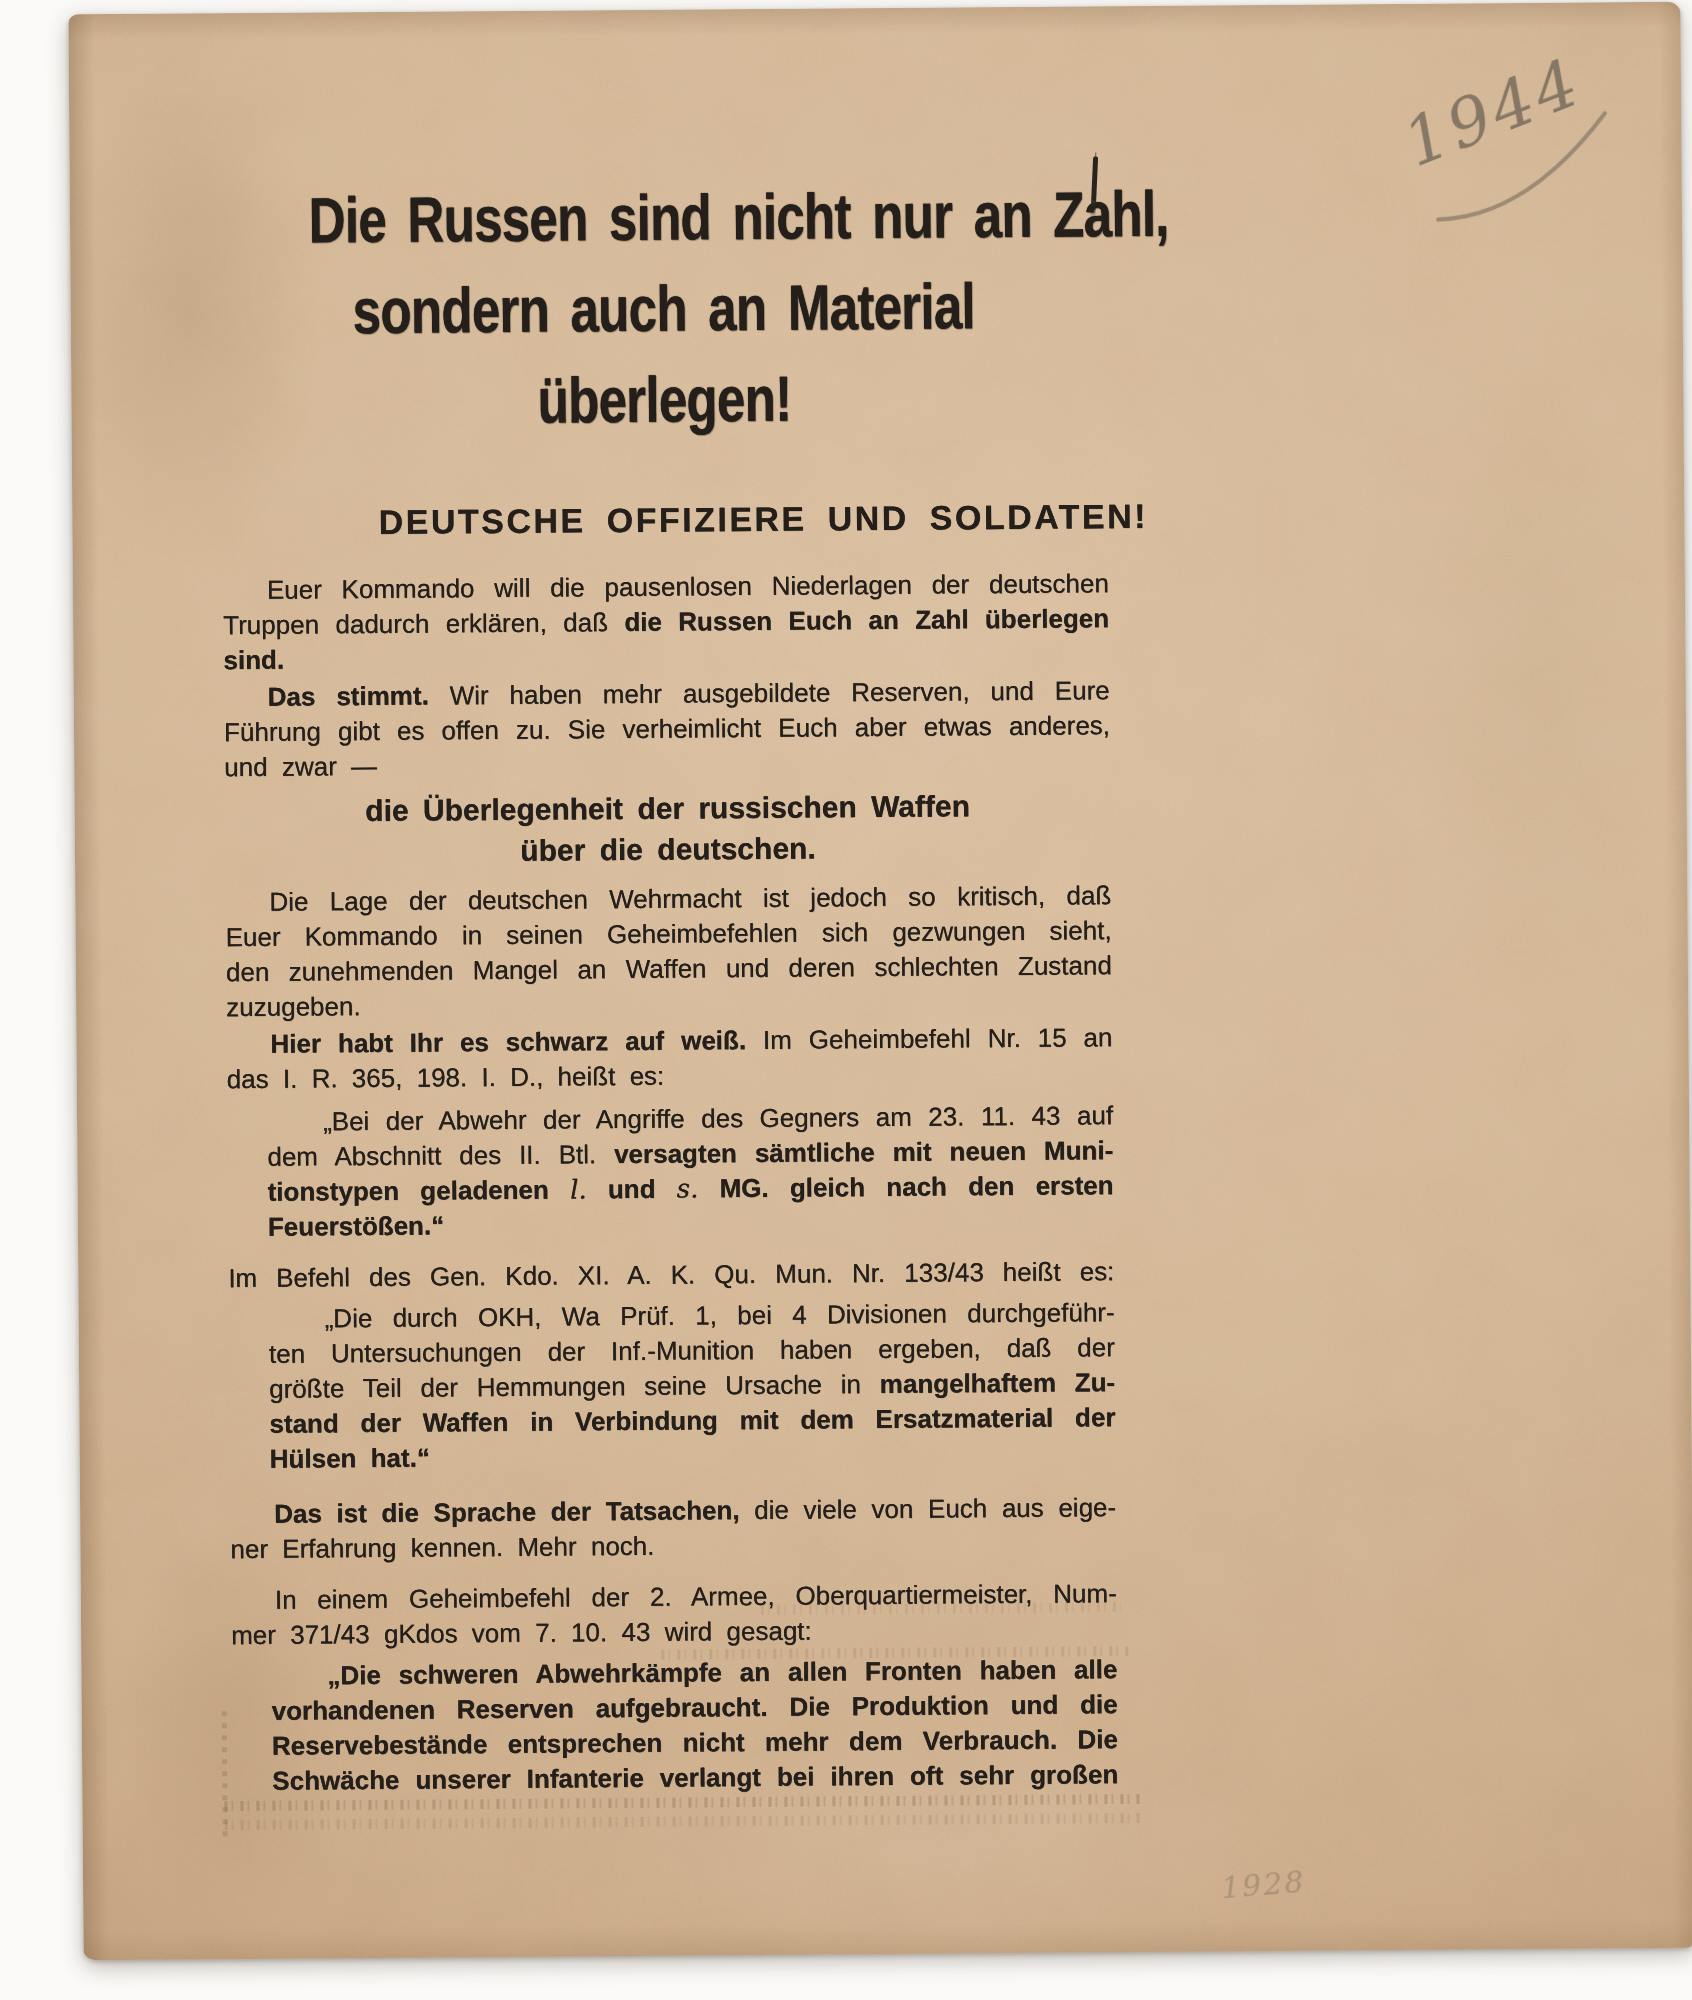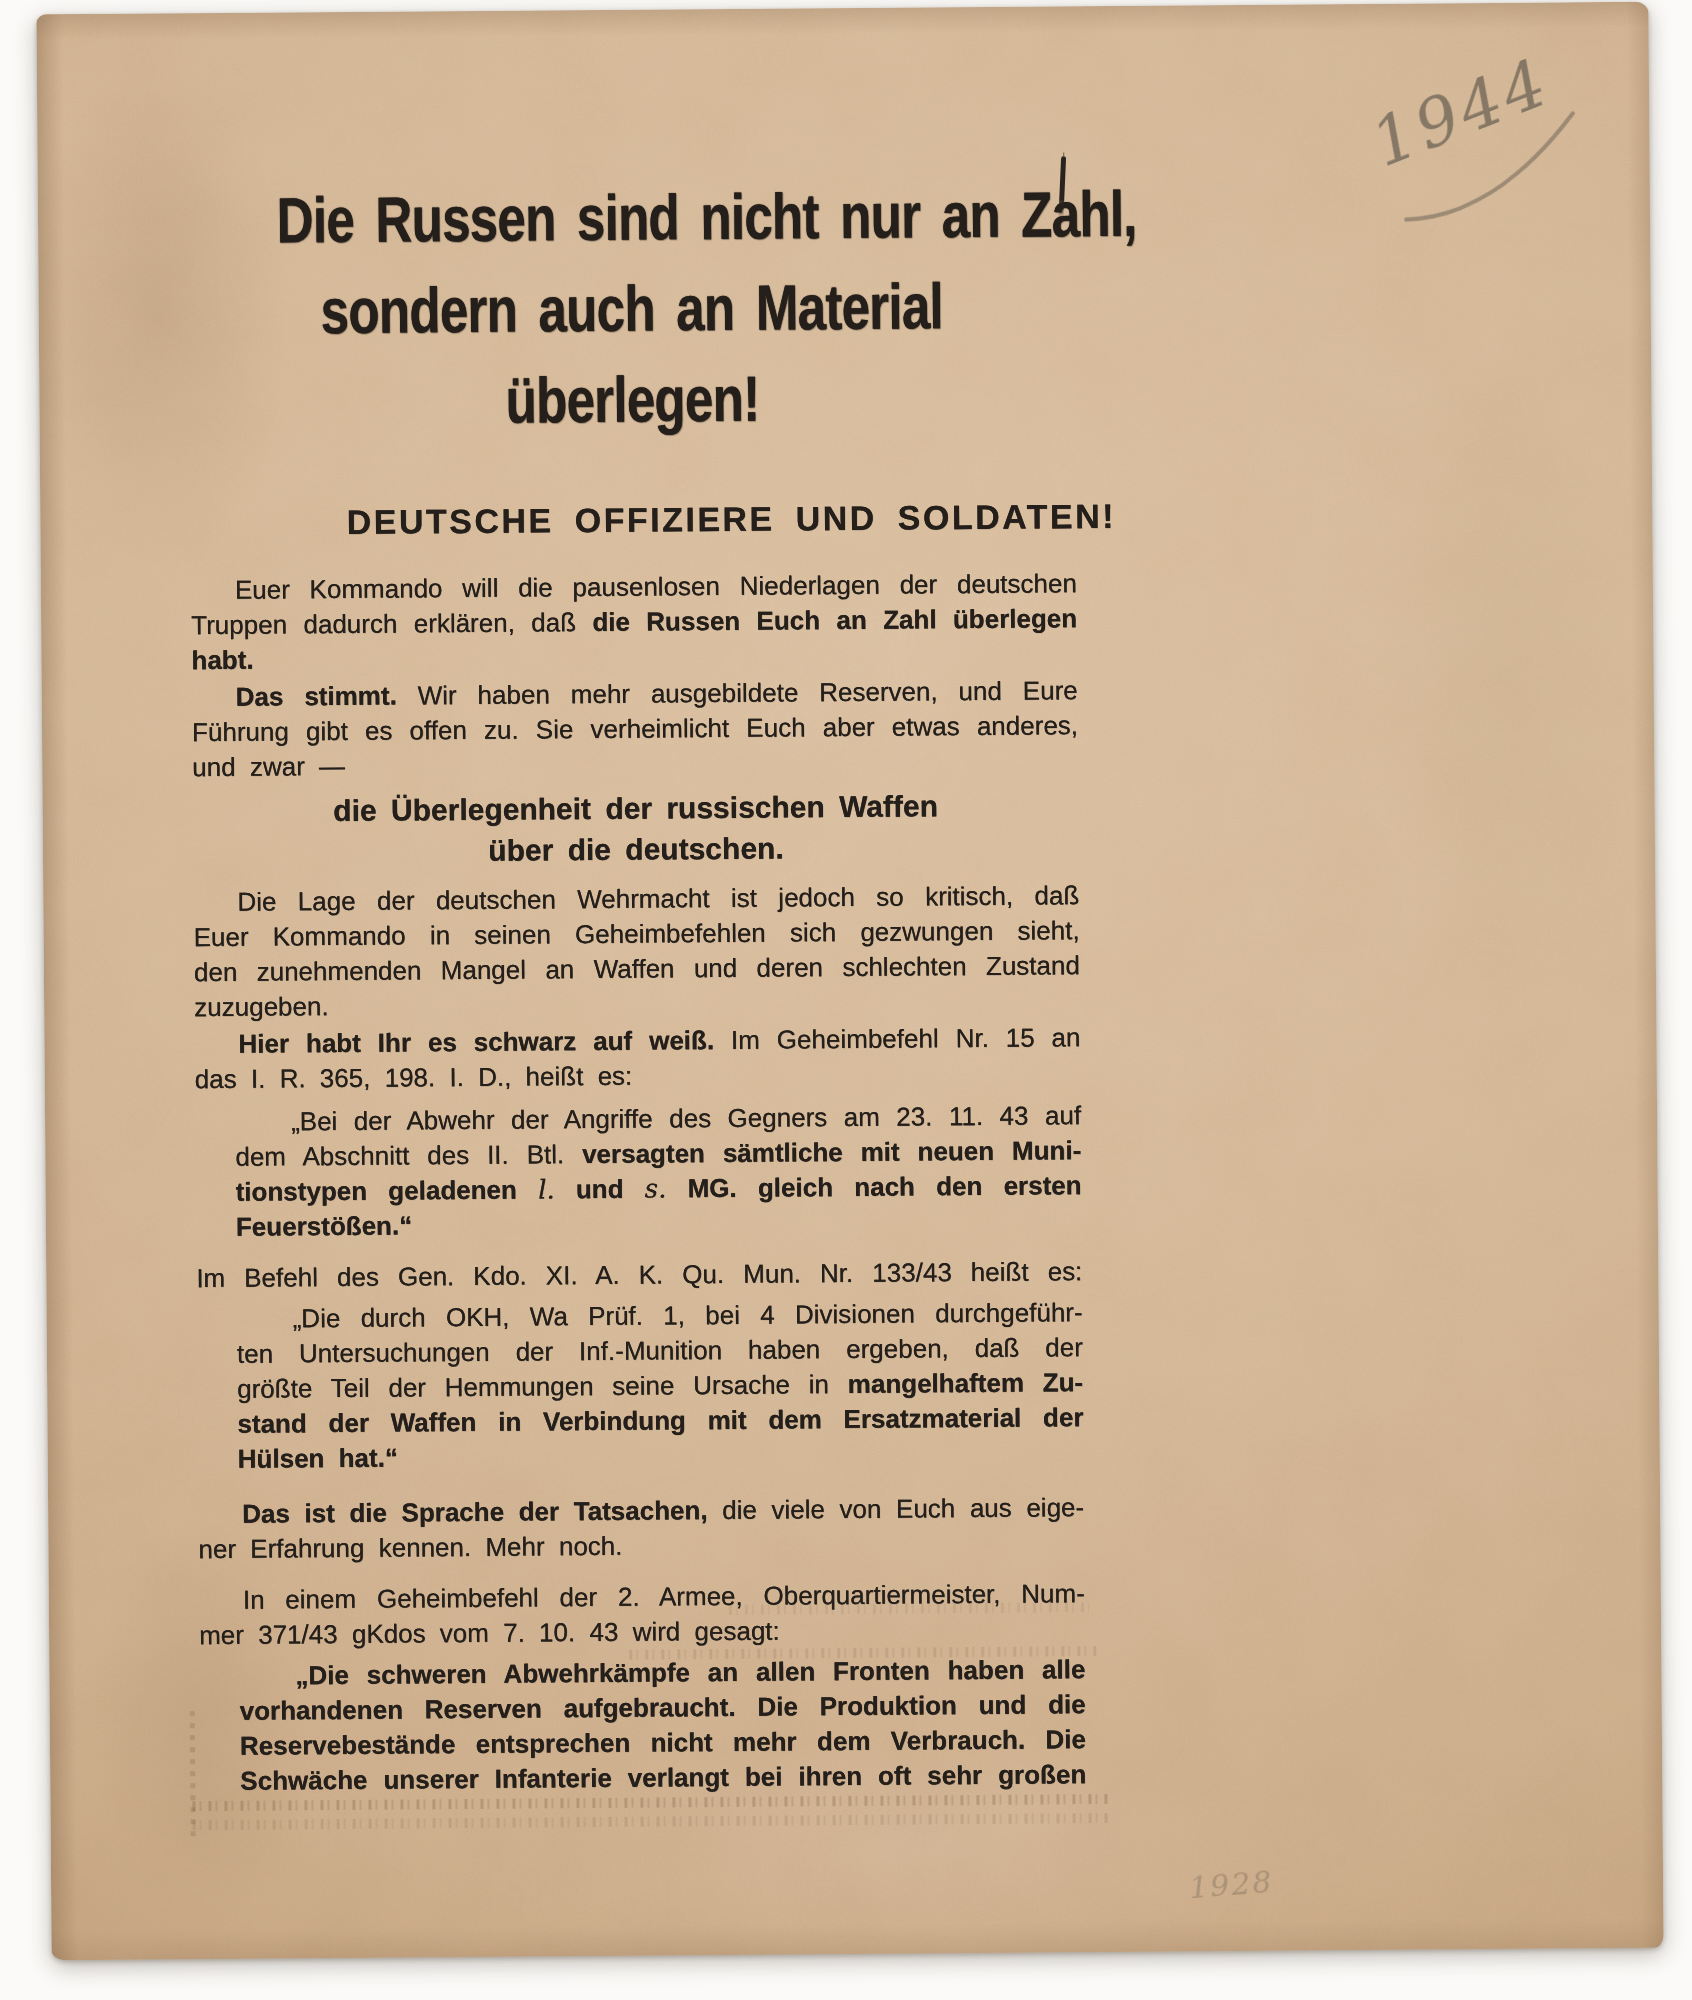--- a/index.html
+++ b/index.html
@@ -1,21 +1,21 @@
 <!DOCTYPE html>
 <html><head>
 <meta charset="utf-8">
 <style>
   html,body{margin:0;padding:0;}
   body{
     width:1692px;height:2000px;position:relative;overflow:hidden;
     background:#fbfaf8;
     font-family:"Liberation Sans", sans-serif;
   }
-  .page{position:absolute;inset:0;}
+  .page{position:absolute;inset:0;margin-left:32px;}
   
   .paper{
     position:absolute;left:44px;top:8px;width:1612px;height:1946px;
     transform:rotate(-0.45deg);transform-origin:50% 50%;
     background:
       linear-gradient(90deg, rgba(118,88,58,.30) 0, rgba(118,88,58,0) 26px),
       linear-gradient(270deg, rgba(128,98,66,.22) 0, rgba(128,98,66,0) 22px),
       linear-gradient(180deg, rgba(118,88,58,.20) 0, rgba(118,88,58,0) 26px),
       linear-gradient(0deg, rgba(140,108,76,.18) 0, rgba(140,108,76,0) 30px),
       radial-gradient(120% 90% at 52% 34%, #e1c7a9 0%, #dabf9f 42%, #d2b391 72%, #c5a37e 96%),
@@ -145,21 +145,21 @@
           <div class="line" data-name="text-line"><span>Die Russen sind nicht nur an Zahl,</span></div>
           <div class="line" data-name="text-line"><span>sondern auch an Material</span></div>
           <div class="line" data-name="text-line"><span>überlegen!</span></div>
         </div>
         <div class="block heading" data-name="salutation-heading">
           <div class="line" data-name="text-line"><span>DEUTSCHE OFFIZIERE UND SOLDATEN!</span></div>
         </div>
         <div class="block para" data-name="para-1">
           <div class="line ind1" data-name="text-line"><span>Euer Kommando will die pausenlosen Niederlagen der deutschen</span></div>
           <div class="line" data-name="text-line"><span>Truppen dadurch erklären, daß </span><span class="b">die Russen Euch an Zahl überlegen</span></div>
-          <div class="line left" data-name="text-line"><span class="b">habt.</span></div>
+          <div class="line left" data-name="text-line"><span class="b">sind.</span></div>
         </div>
         <div class="block para" data-name="para-2">
           <div class="line ind1" data-name="text-line"><span class="b">Das stimmt.</span><span> Wir haben mehr ausgebildete Reserven, und Eure</span></div>
           <div class="line" data-name="text-line"><span>Führung gibt es offen zu. Sie verheimlicht Euch aber etwas anderes,</span></div>
           <div class="line left" data-name="text-line"><span>und zwar —</span></div>
         </div>
         <div class="block subhead" data-name="subhead">
           <div class="line" data-name="text-line"><span>die Überlegenheit der russischen Waffen</span></div>
           <div class="line" data-name="text-line"><span>über die deutschen.</span></div>
         </div>

